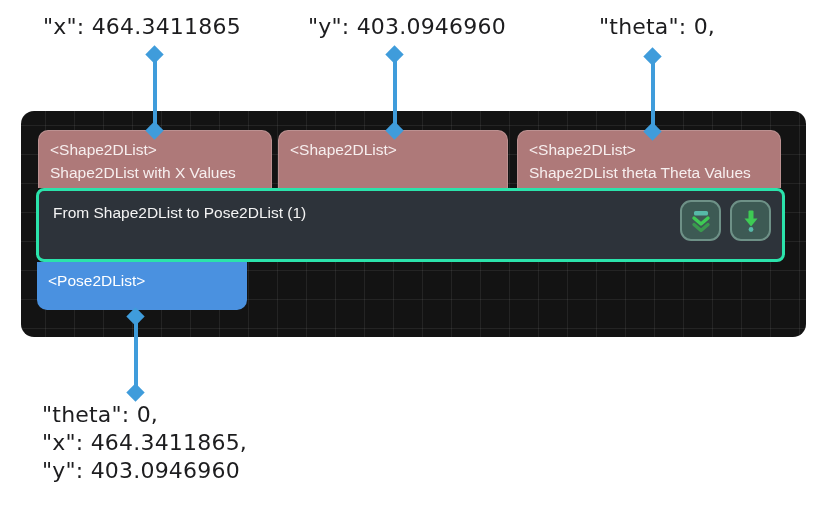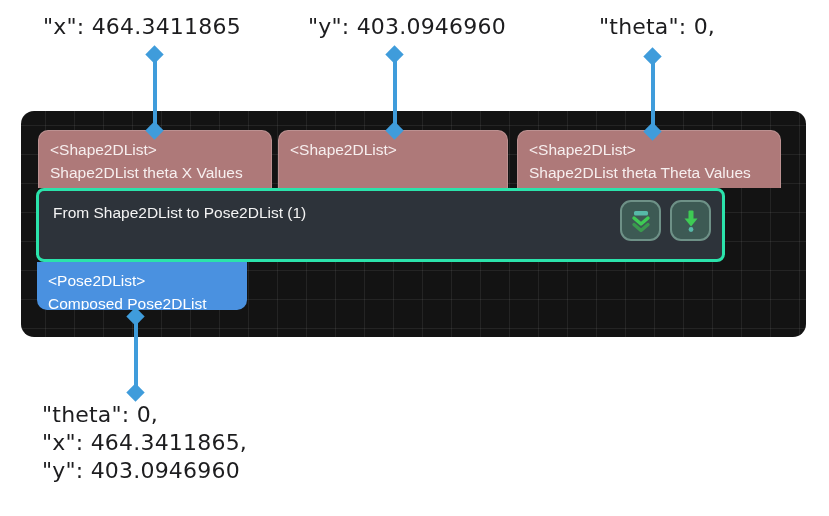--- a/index.html
+++ b/index.html
@@ -37,21 +37,21 @@
     background:#ae7979;border:1px solid rgba(255,255,255,0.18);border-bottom:none;
     border-radius:10px 10px 0 0;top:19px;height:58px;
   }
   .conn-out{
     background:#4a91e0;border-radius:0 0 10px 10px;
     left:16px;top:151px;width:210px;height:48px;color:#ffffff;
   }
   .conn .t{display:block;}
   
   .node{
-    position:absolute;left:15px;top:77px;width:689px;height:74px;box-sizing:border-box;
+    position:absolute;left:15px;top:77px;width:749px;height:74px;box-sizing:border-box;
     background:#2d333a;border:3px solid #2be3ab;border-radius:8px;z-index:2;
   }
   .node-title{
     position:absolute;left:14px;top:13px;color:#f4f4f4;font-size:15.5px;white-space:nowrap;
   }
   .node-buttons{position:absolute;right:11px;top:9px;display:flex;gap:9px;}
   .nbtn{
     width:41px;height:41px;box-sizing:border-box;border-radius:11px;
     background:#3d5a54;border:2px solid #6e9187;display:flex;
     align-items:center;justify-content:center;padding:0;cursor:pointer;
@@ -79,21 +79,21 @@
   <div class="marker-diamond" style="left:646px;top:125px;"></div>
 
   <div class="marker-line" style="left:134px;top:317px;height:76px;"></div>
   <div class="marker-diamond" style="left:129px;top:310px;"></div>
   <div class="marker-diamond" style="left:129px;top:386px;"></div>
 
   <div class="panel">
 
     <div class="conn conn-in" style="left:17px;width:234px;">
       <span class="t">&lt;Shape2DList&gt;</span>
-      <span class="t">Shape2DList theta X Values</span>
+      <span class="t">Shape2DList with X Values</span>
     </div>
     <div class="conn conn-in" style="left:257px;width:230px;">
       <span class="t">&lt;Shape2DList&gt;</span>
     </div>
     <div class="conn conn-in" style="left:496px;width:264px;">
       <span class="t">&lt;Shape2DList&gt;</span>
       <span class="t">Shape2DList theta Theta Values</span>
     </div>
 
     <div class="node">
@@ -115,21 +115,20 @@
               <polygon points="6.5,10.5 19.5,10.5 13,18.5" fill="#3ecb54"></polygon>
               <circle cx="13" cy="21.5" r="2.4" fill="#57b9a8"></circle>
             </svg>
           </span>
         </button>
       </div>
     </div>
 
     <div class="conn conn-out">
       <span class="t">&lt;Pose2DList&gt;</span>
-      <span class="t">Composed Pose2DList</span>
     </div>
 
   </div>
 
   <div class="anno-block" style="left:42px;top:401px;">
     <div>"theta": 0,</div>
     <div>"x": 464.3411865,</div>
     <div>"y": 403.0946960</div>
   </div>
 

